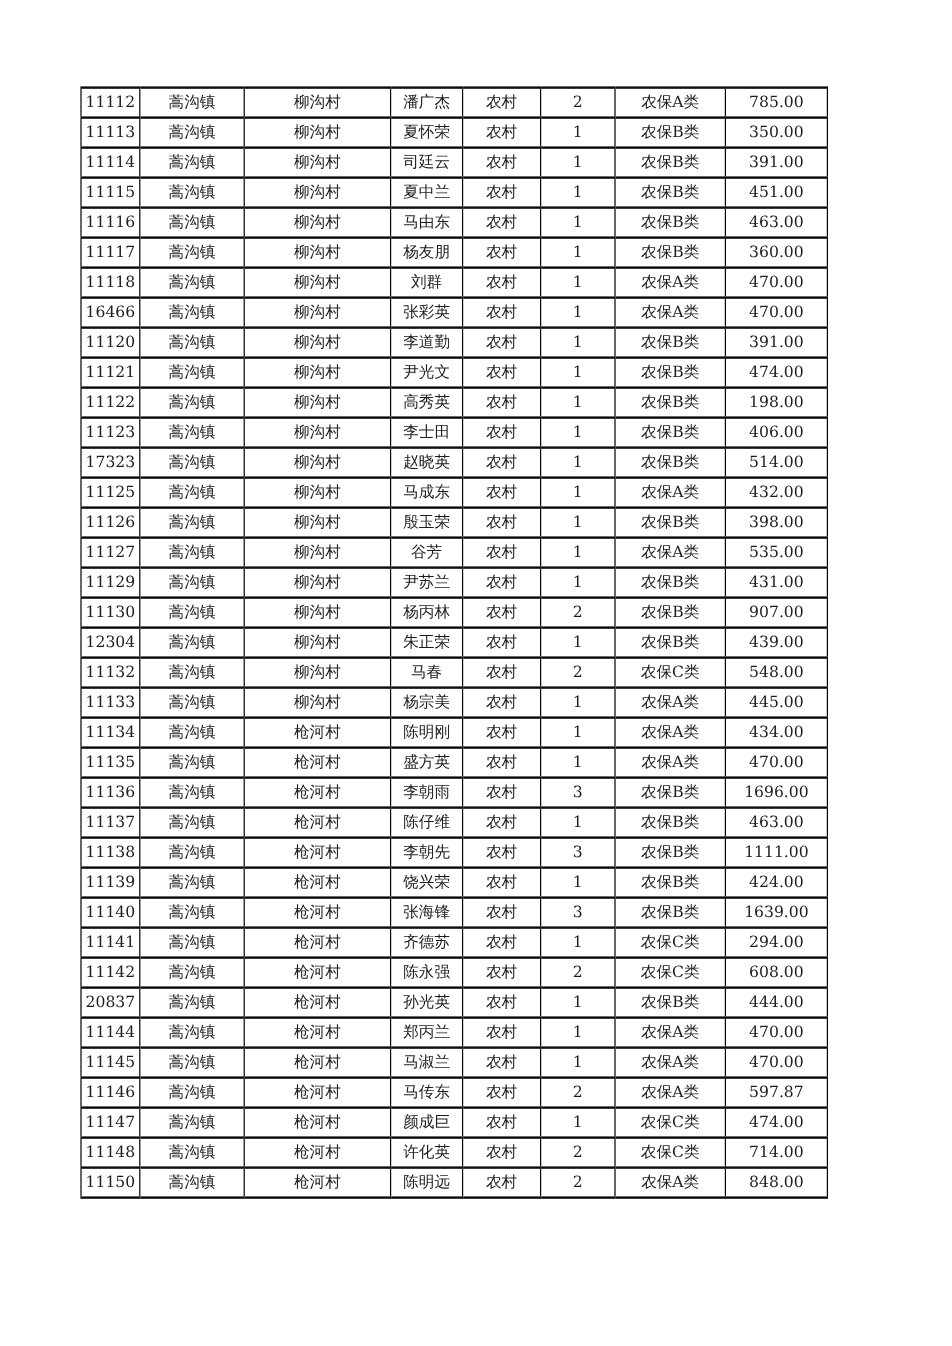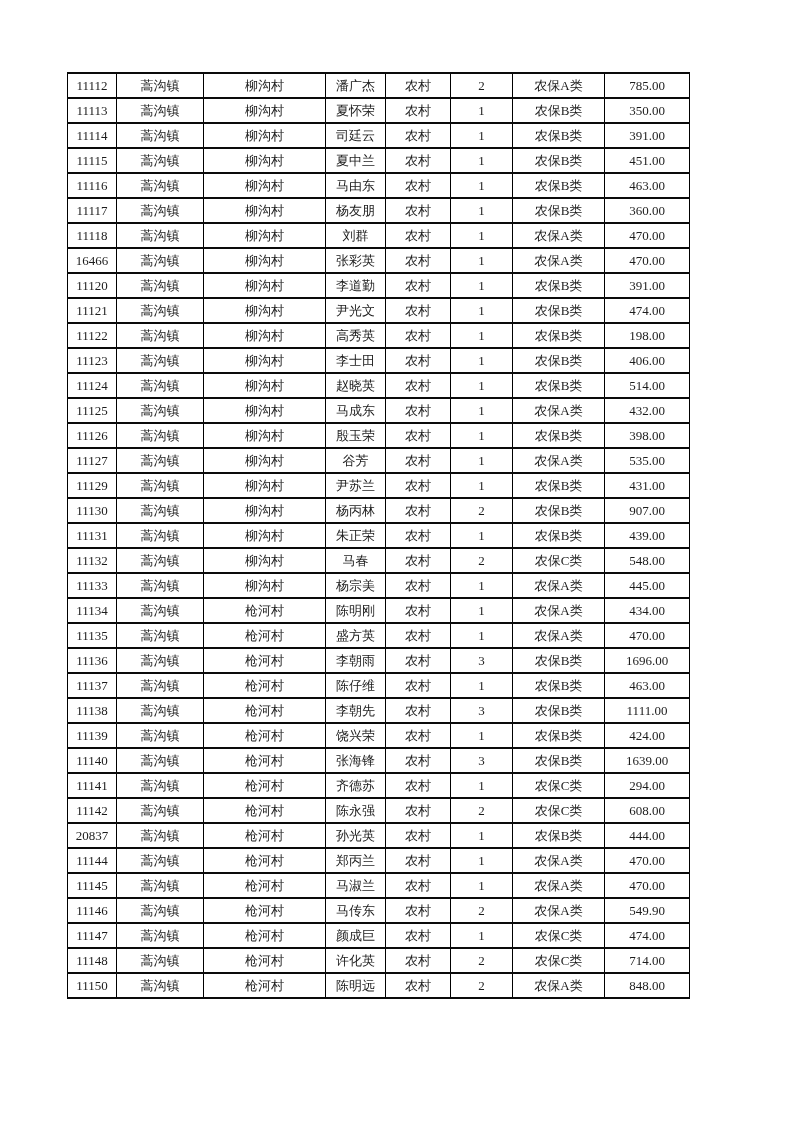--- a/index.html
+++ b/index.html
@@ -15,21 +15,20 @@
     overflow: hidden;
   }
   .sheet {
     position: absolute;
     left: 67px;
     top: 72px;
   }
   table.grid {
     border-collapse: collapse;
     table-layout: fixed;
-    font-family: Liberation Serif, serif;
   }
   table.grid td {
     border-left: 1px solid #000000;
     border-right: 1px solid #000000;
     border-top: 2px solid #0a0a0a;
     border-bottom: 2px solid #0a0a0a;
     height: 23px;
     padding: 0 2px;
     text-align: center;
     vertical-align: middle;
@@ -170,21 +169,21 @@
           <td>11123</td>
           <td>蒿沟镇</td>
           <td>柳沟村</td>
           <td>李士田</td>
           <td>农村</td>
           <td>1</td>
           <td>农保B类</td>
           <td>406.00</td>
         </tr>
         <tr>
-          <td>11124</td>
+          <td>17323</td>
           <td>蒿沟镇</td>
           <td>柳沟村</td>
           <td>赵晓英</td>
           <td>农村</td>
           <td>1</td>
           <td>农保B类</td>
           <td>514.00</td>
         </tr>
         <tr>
           <td>11125</td>
@@ -230,21 +229,21 @@
           <td>11130</td>
           <td>蒿沟镇</td>
           <td>柳沟村</td>
           <td>杨丙林</td>
           <td>农村</td>
           <td>2</td>
           <td>农保B类</td>
           <td>907.00</td>
         </tr>
         <tr>
-          <td>11131</td>
+          <td>12304</td>
           <td>蒿沟镇</td>
           <td>柳沟村</td>
           <td>朱正荣</td>
           <td>农村</td>
           <td>1</td>
           <td>农保B类</td>
           <td>439.00</td>
         </tr>
         <tr>
           <td>11132</td>
@@ -387,21 +386,21 @@
           <td>470.00</td>
         </tr>
         <tr>
           <td>11146</td>
           <td>蒿沟镇</td>
           <td>枪河村</td>
           <td>马传东</td>
           <td>农村</td>
           <td>2</td>
           <td>农保A类</td>
-          <td>549.90</td>
+          <td>597.87</td>
         </tr>
         <tr>
           <td>11147</td>
           <td>蒿沟镇</td>
           <td>枪河村</td>
           <td>颜成巨</td>
           <td>农村</td>
           <td>1</td>
           <td>农保C类</td>
           <td>474.00</td>

